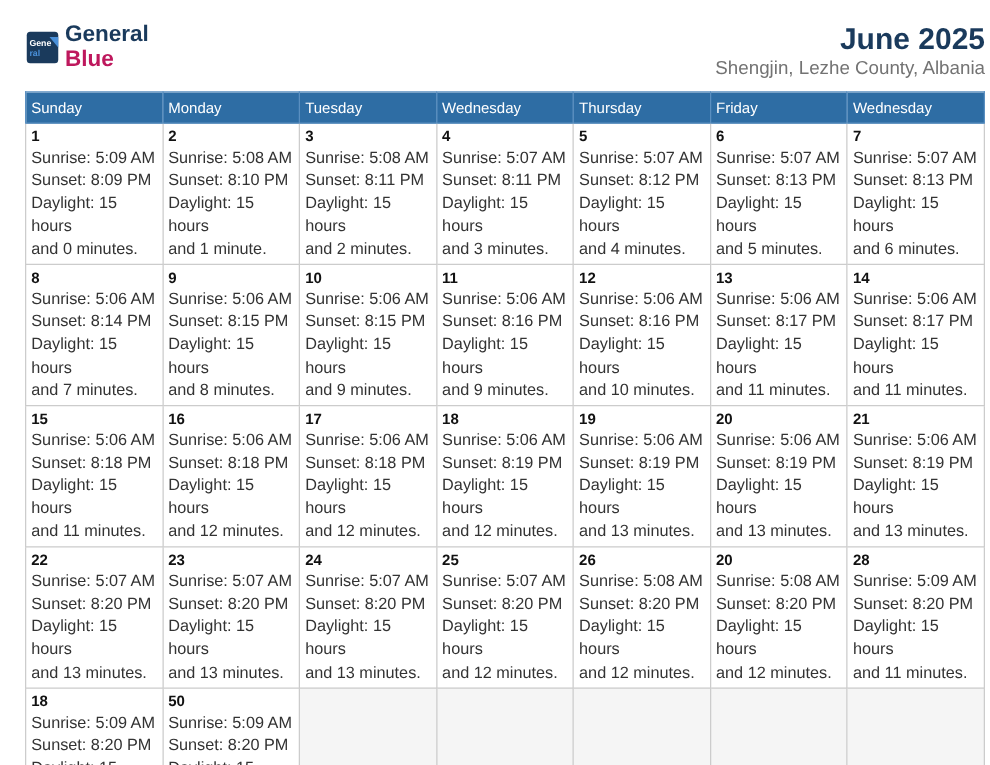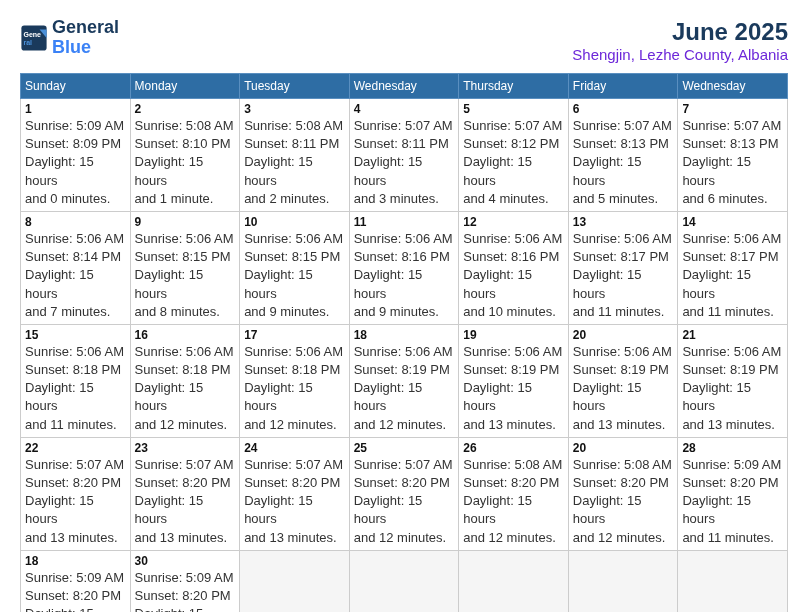--- a/index.html
+++ b/index.html
@@ -41,21 +41,21 @@
     .title-section {
       text-align: right;
     }
     .month-title {
       font-size: 24px;
       font-weight: bold;
       color: #1a3a5c;
     }
     .location-title {
       font-size: 15px;
-      color: #6d28d9;
+      color: #737373;
       font-weight: normal;
     }
     .calendar {
       flex: 1;
       border: 1px solid #ccc;
       border-collapse: collapse;
       width: 100%;
       table-layout: fixed;
     }
     .calendar thead tr th {
@@ -102,21 +102,21 @@
   <div class="header">
     <div class="logo">
       <svg class="logo-icon" viewBox="0 0 40 40">
         <rect x="2" y="2" width="36" height="36" rx="4" fill="#1a3a5c"></rect>
         <text x="5" y="18" font-family="Arial" font-weight="bold" font-size="10" fill="white">Gene</text>
         <text x="5" y="30" font-family="Arial" font-weight="bold" font-size="10" fill="#4a90d9">ral</text>
         <polygon points="28,8 38,8 38,20" fill="#4a90d9"></polygon>
       </svg>
       <div class="logo-text">
         <div>General</div>
-        <div style="color:#3b82f6">Blue</div>
+        <div style="color:#be185d">Blue</div>
       </div>
     </div>
     <div class="title-section">
       <div class="month-title">June 2025</div>
       <div class="location-title">Shengjin, Lezhe County, Albania</div>
     </div>
   </div>
 
   <table class="calendar">
     <thead>
@@ -255,21 +255,21 @@
           <div class="day-info">Sunrise: 5:09 AM<br>Sunset: 8:20 PM<br>Daylight: 15 hours<br>and 11 minutes.</div>
         </td>
       </tr>
 
       <tr class="last-row">
         <td>
           <span class="day-num">18</span>
           <div class="day-info">Sunrise: 5:09 AM<br>Sunset: 8:20 PM<br>Daylight: 15 hours<br>and 11 minutes.</div>
         </td>
         <td>
-          <span class="day-num">30</span>
+          <span class="day-num">50</span>
           <div class="day-info">Sunrise: 5:09 AM<br>Sunset: 8:20 PM<br>Daylight: 15 hours<br>and 10 minutes.</div>
         </td>
         <td class="empty"></td>
         <td class="empty"></td>
         <td class="empty"></td>
         <td class="empty"></td>
         <td class="empty"></td>
       </tr>
     </tbody>
   </table>

